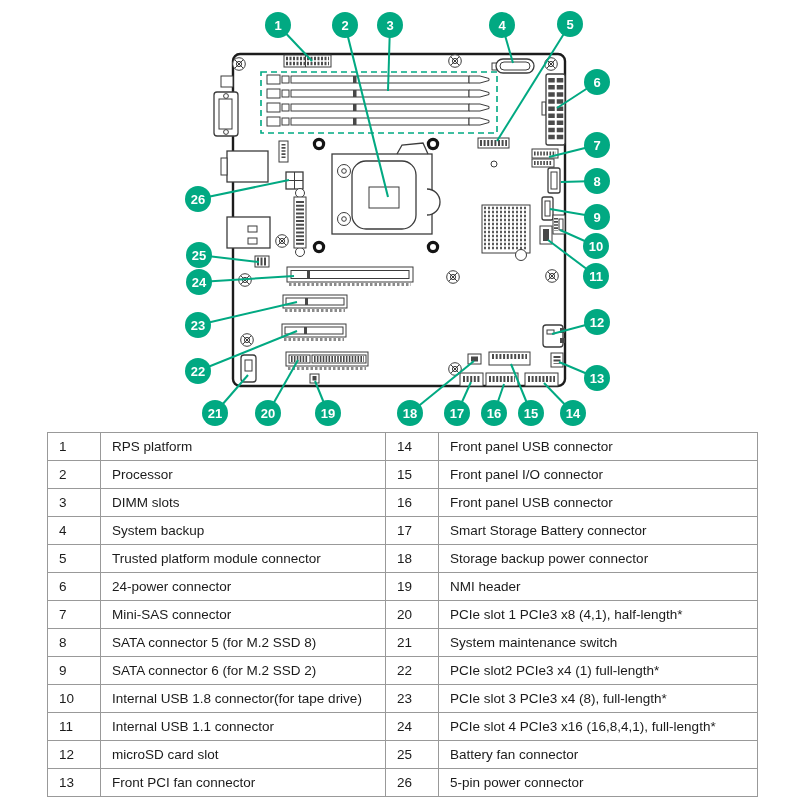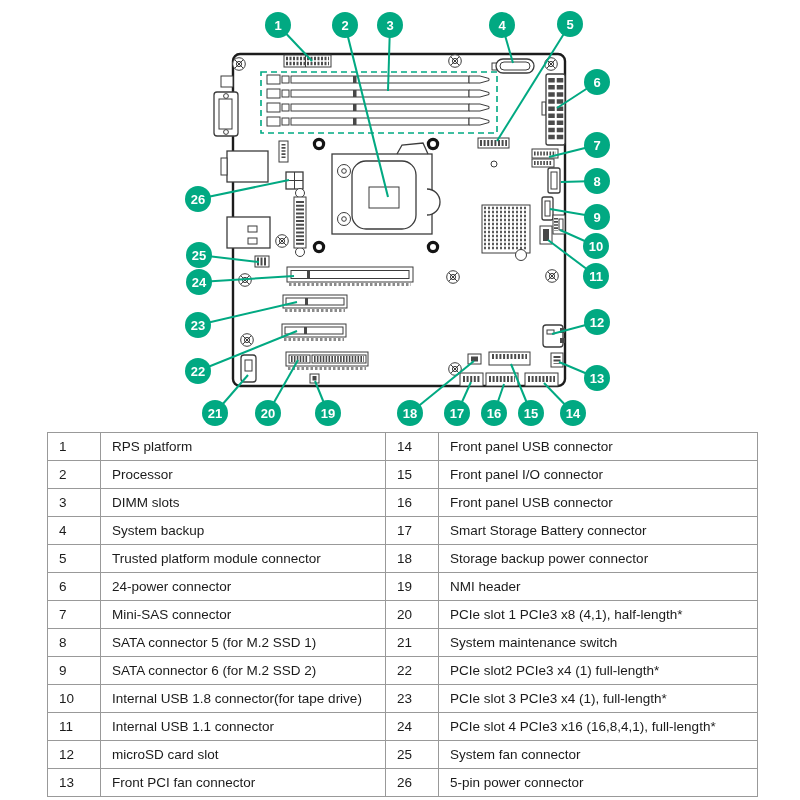--- a/index.html
+++ b/index.html
@@ -453,47 +453,47 @@
       <td>NMI header</td>
     </tr>
     <tr>
       <td>7</td>
       <td>Mini-SAS connector</td>
       <td>20</td>
       <td>PCIe slot 1 PCIe3 x8 (4,1), half-length*</td>
     </tr>
     <tr>
       <td>8</td>
-      <td>SATA connector 5 (for M.2 SSD 1)</td>
+      <td>SATA connector 5 (for M.2 SSD 8)</td>
       <td>21</td>
       <td>System maintenance switch</td>
     </tr>
     <tr>
       <td>9</td>
       <td>SATA connector 6 (for M.2 SSD 2)</td>
       <td>22</td>
       <td>PCIe slot2 PCIe3 x4 (1) full-length*</td>
     </tr>
     <tr>
       <td>10</td>
       <td>Internal USB 1.8 connector(for tape drive)</td>
       <td>23</td>
-      <td>PCIe slot 3 PCIe3 x4 (1), full-length*</td>
+      <td>PCIe slot 3 PCIe3 x4 (8), full-length*</td>
     </tr>
     <tr>
       <td>11</td>
       <td>Internal USB 1.1 connector</td>
       <td>24</td>
       <td>PCIe slot 4 PCIe3 x16 (16,8,4,1), full-length*</td>
     </tr>
     <tr>
       <td>12</td>
       <td>microSD card slot</td>
       <td>25</td>
-      <td>System fan connector</td>
+      <td>Battery fan connector</td>
     </tr>
     <tr>
       <td>13</td>
       <td>Front PCI fan connector</td>
       <td>26</td>
       <td>5-pin power connector</td>
     </tr>
   </tbody>
 </table>
 

